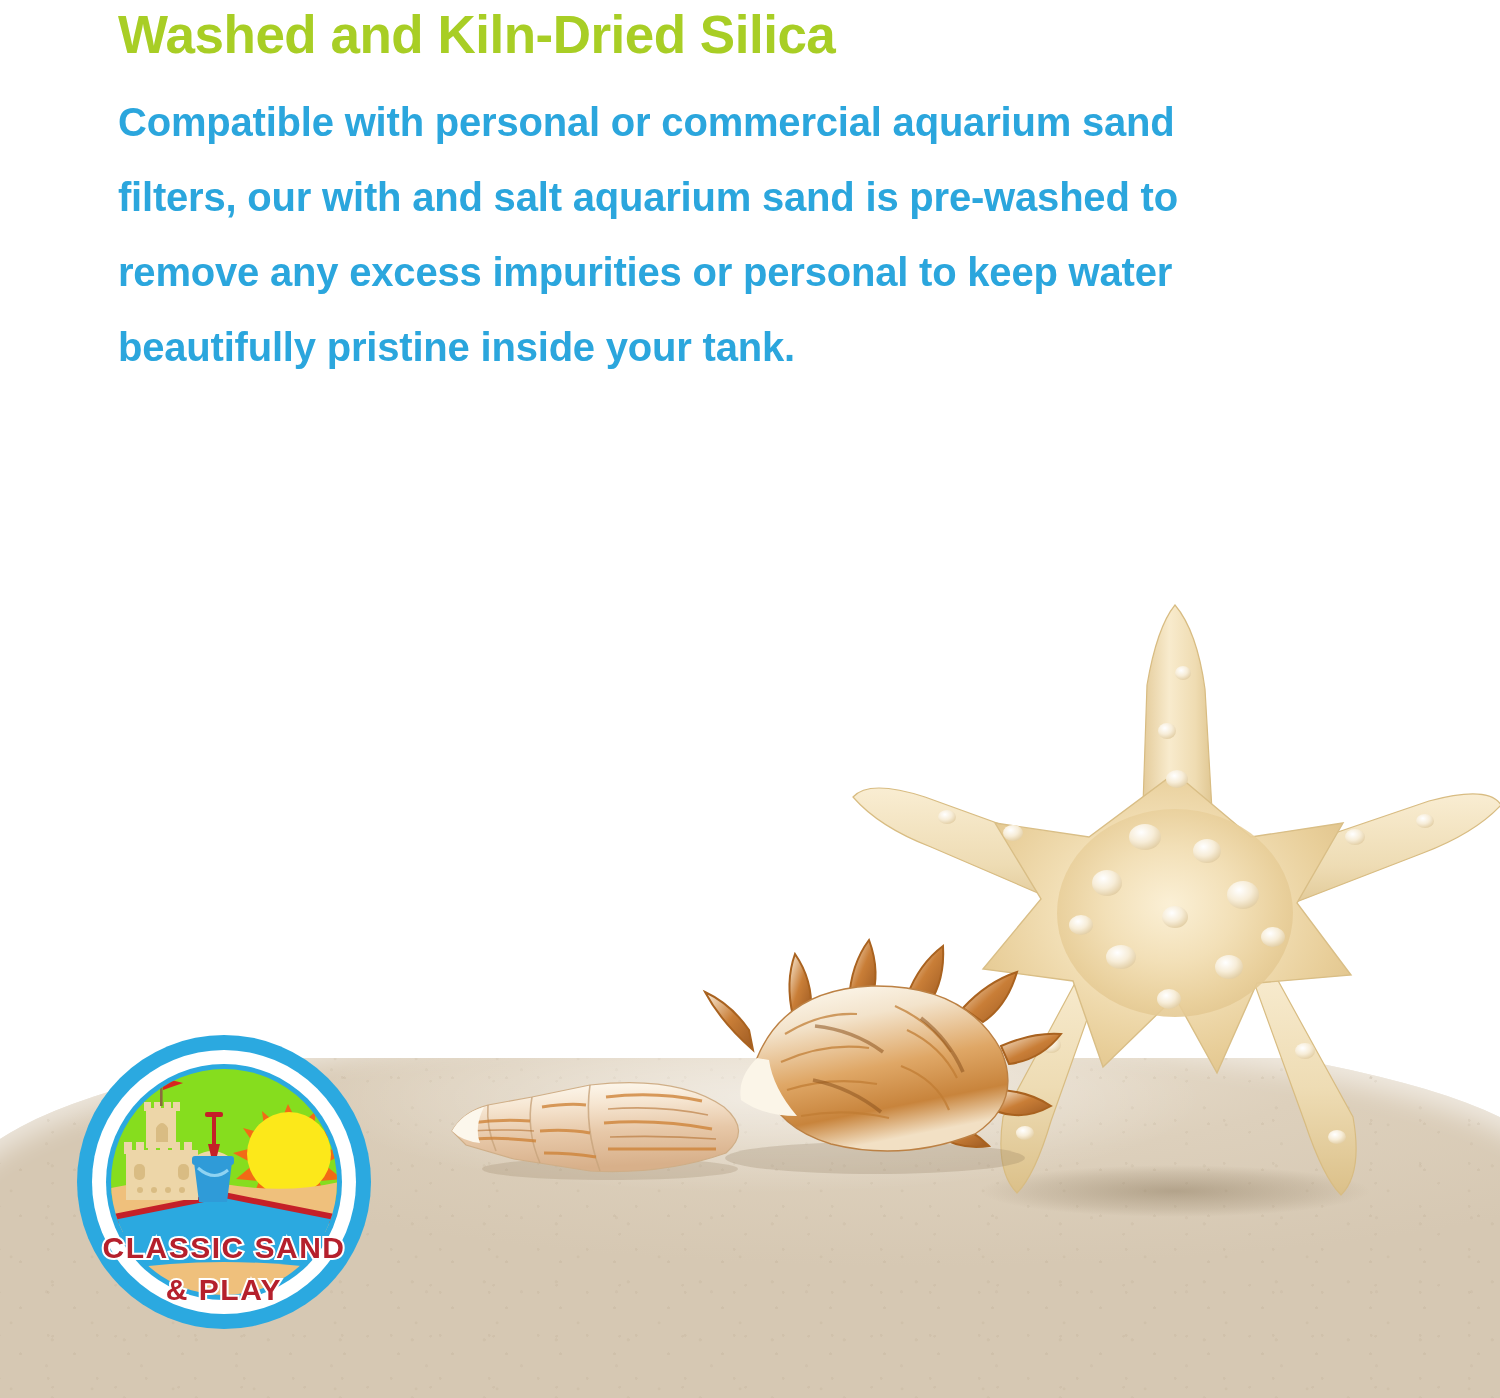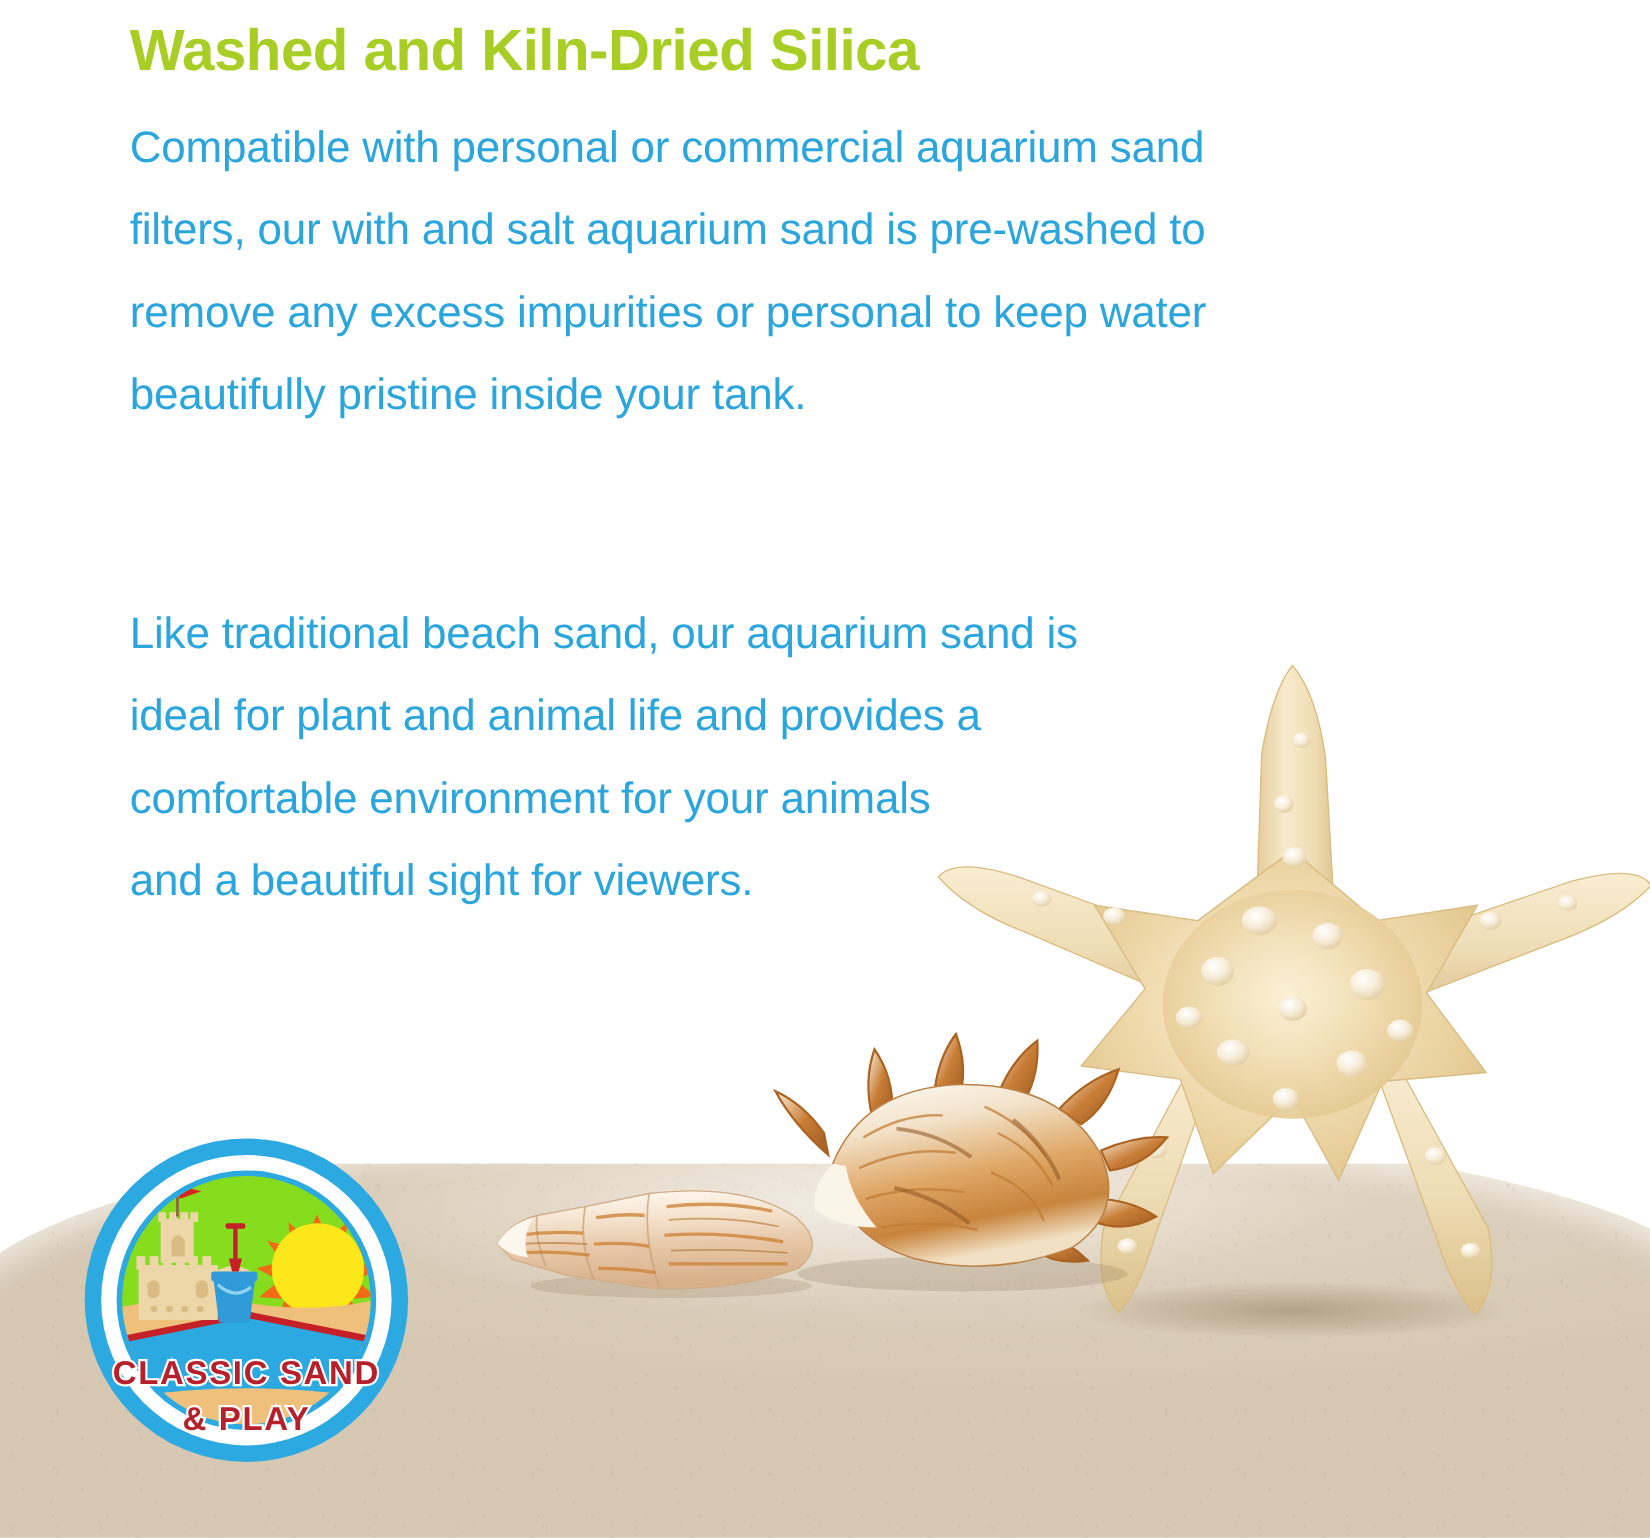--- a/index.html
+++ b/index.html
@@ -14,24 +14,24 @@
   .copy-block { position:absolute; left:118px; top:0; width:1260px; z-index:40; }
 
   .headline {
     color:#A8CE25;
     font-size:53px;
     font-weight:bold;
     letter-spacing:-0.5px;
     line-height:1.08;
     white-space:nowrap;
   }
-  .h1-wrap { padding-top:6px;margin-top:12px; }
+  .h1-wrap { padding-top:6px; }
   .h2-wrap { padding-top:36px; }
 
-  .para { margin-top:22px; }
+  .para { margin-top:22px;font-weight:bold; }
   .para .line {
     color:#2BA6DD;
     font-size:40px;
     line-height:75px;
     white-space:nowrap;
     letter-spacing:-0.2px;
   }
 
   .gap { height:84px; }
 
@@ -90,26 +90,20 @@
       <div class="line">Compatible with personal or commercial aquarium sand</div>
       <div class="line">filters, our with and salt aquarium sand is pre-washed to</div>
       <div class="line">remove any excess impurities or personal to keep water</div>
       <div class="line">beautifully pristine inside your tank.</div>
     </div>
   </div>
 
   <div class="gap"></div>
 
   <div class="h2-wrap">
-    <div class="para">
-      <div class="line">Like traditional beach sand, our aquarium sand is</div>
-      <div class="line">ideal for plant and animal life and provides a</div>
-      <div class="line">comfortable environment for your animals</div>
-      <div class="line">and a beautiful sight for viewers.</div>
-    </div>
   </div>
 
 </div>
 
 <div class="sand-layer">
   <div class="sand-shape">
     <div class="sand-grain"></div>
     <div class="sand-highlight"></div>
   </div>
 </div>

